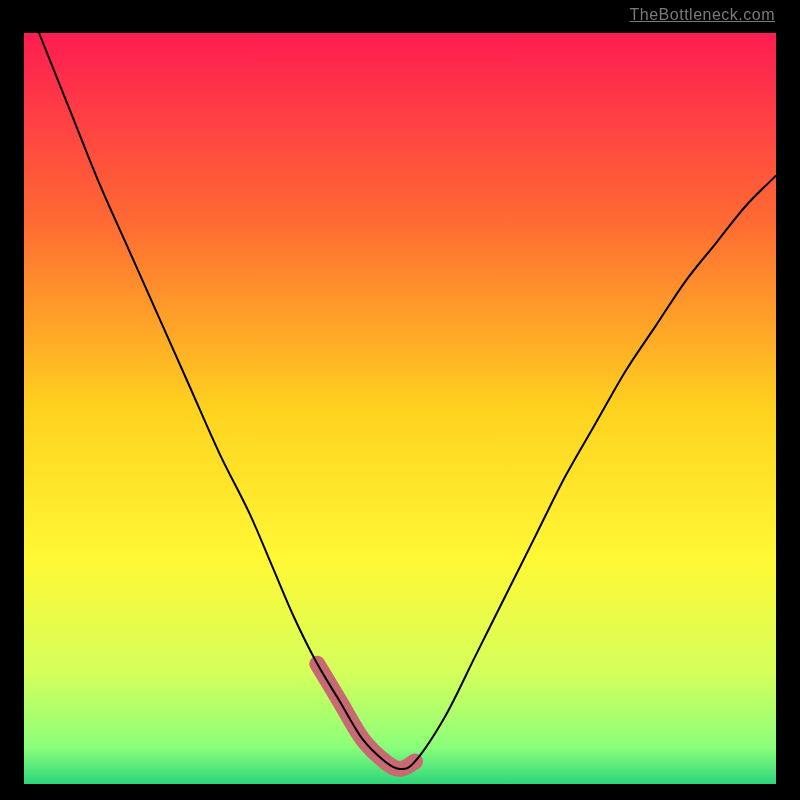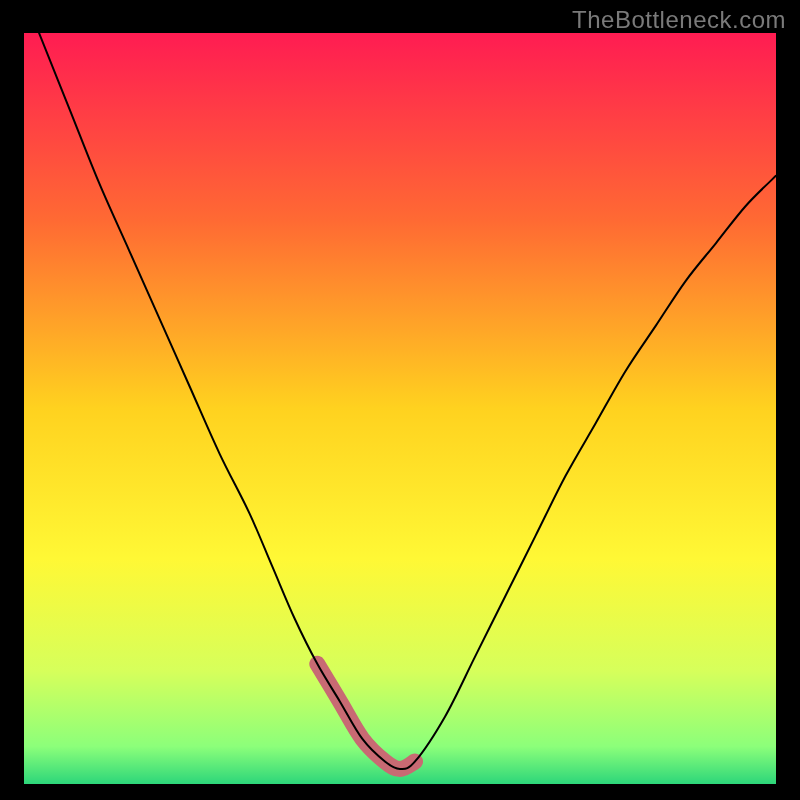--- a/index.html
+++ b/index.html
@@ -12,27 +12,28 @@
   }
   .stage {
     position: relative;
     width: 800px;
     height: 800px;
     background: #000;
   }
   .watermark {
     position: absolute;
     top: 6px;
-    right: 14px;
+    right: 25px;
     color: #7a7a7a;
     font-family: Arial, Helvetica, sans-serif;
-    font-size: 24px;
+    font-size: 16px;
     letter-spacing: 0.5px;
     z-index: 3;
     user-select: none;
+    text-decoration: underline;
   }
   svg.plot {
     position: absolute;
     left: 24px;
     top: 33px;
     width: 752px;
     height: 751px;
     display: block;
   }
   .bg-grad { fill: url(#grad); }

